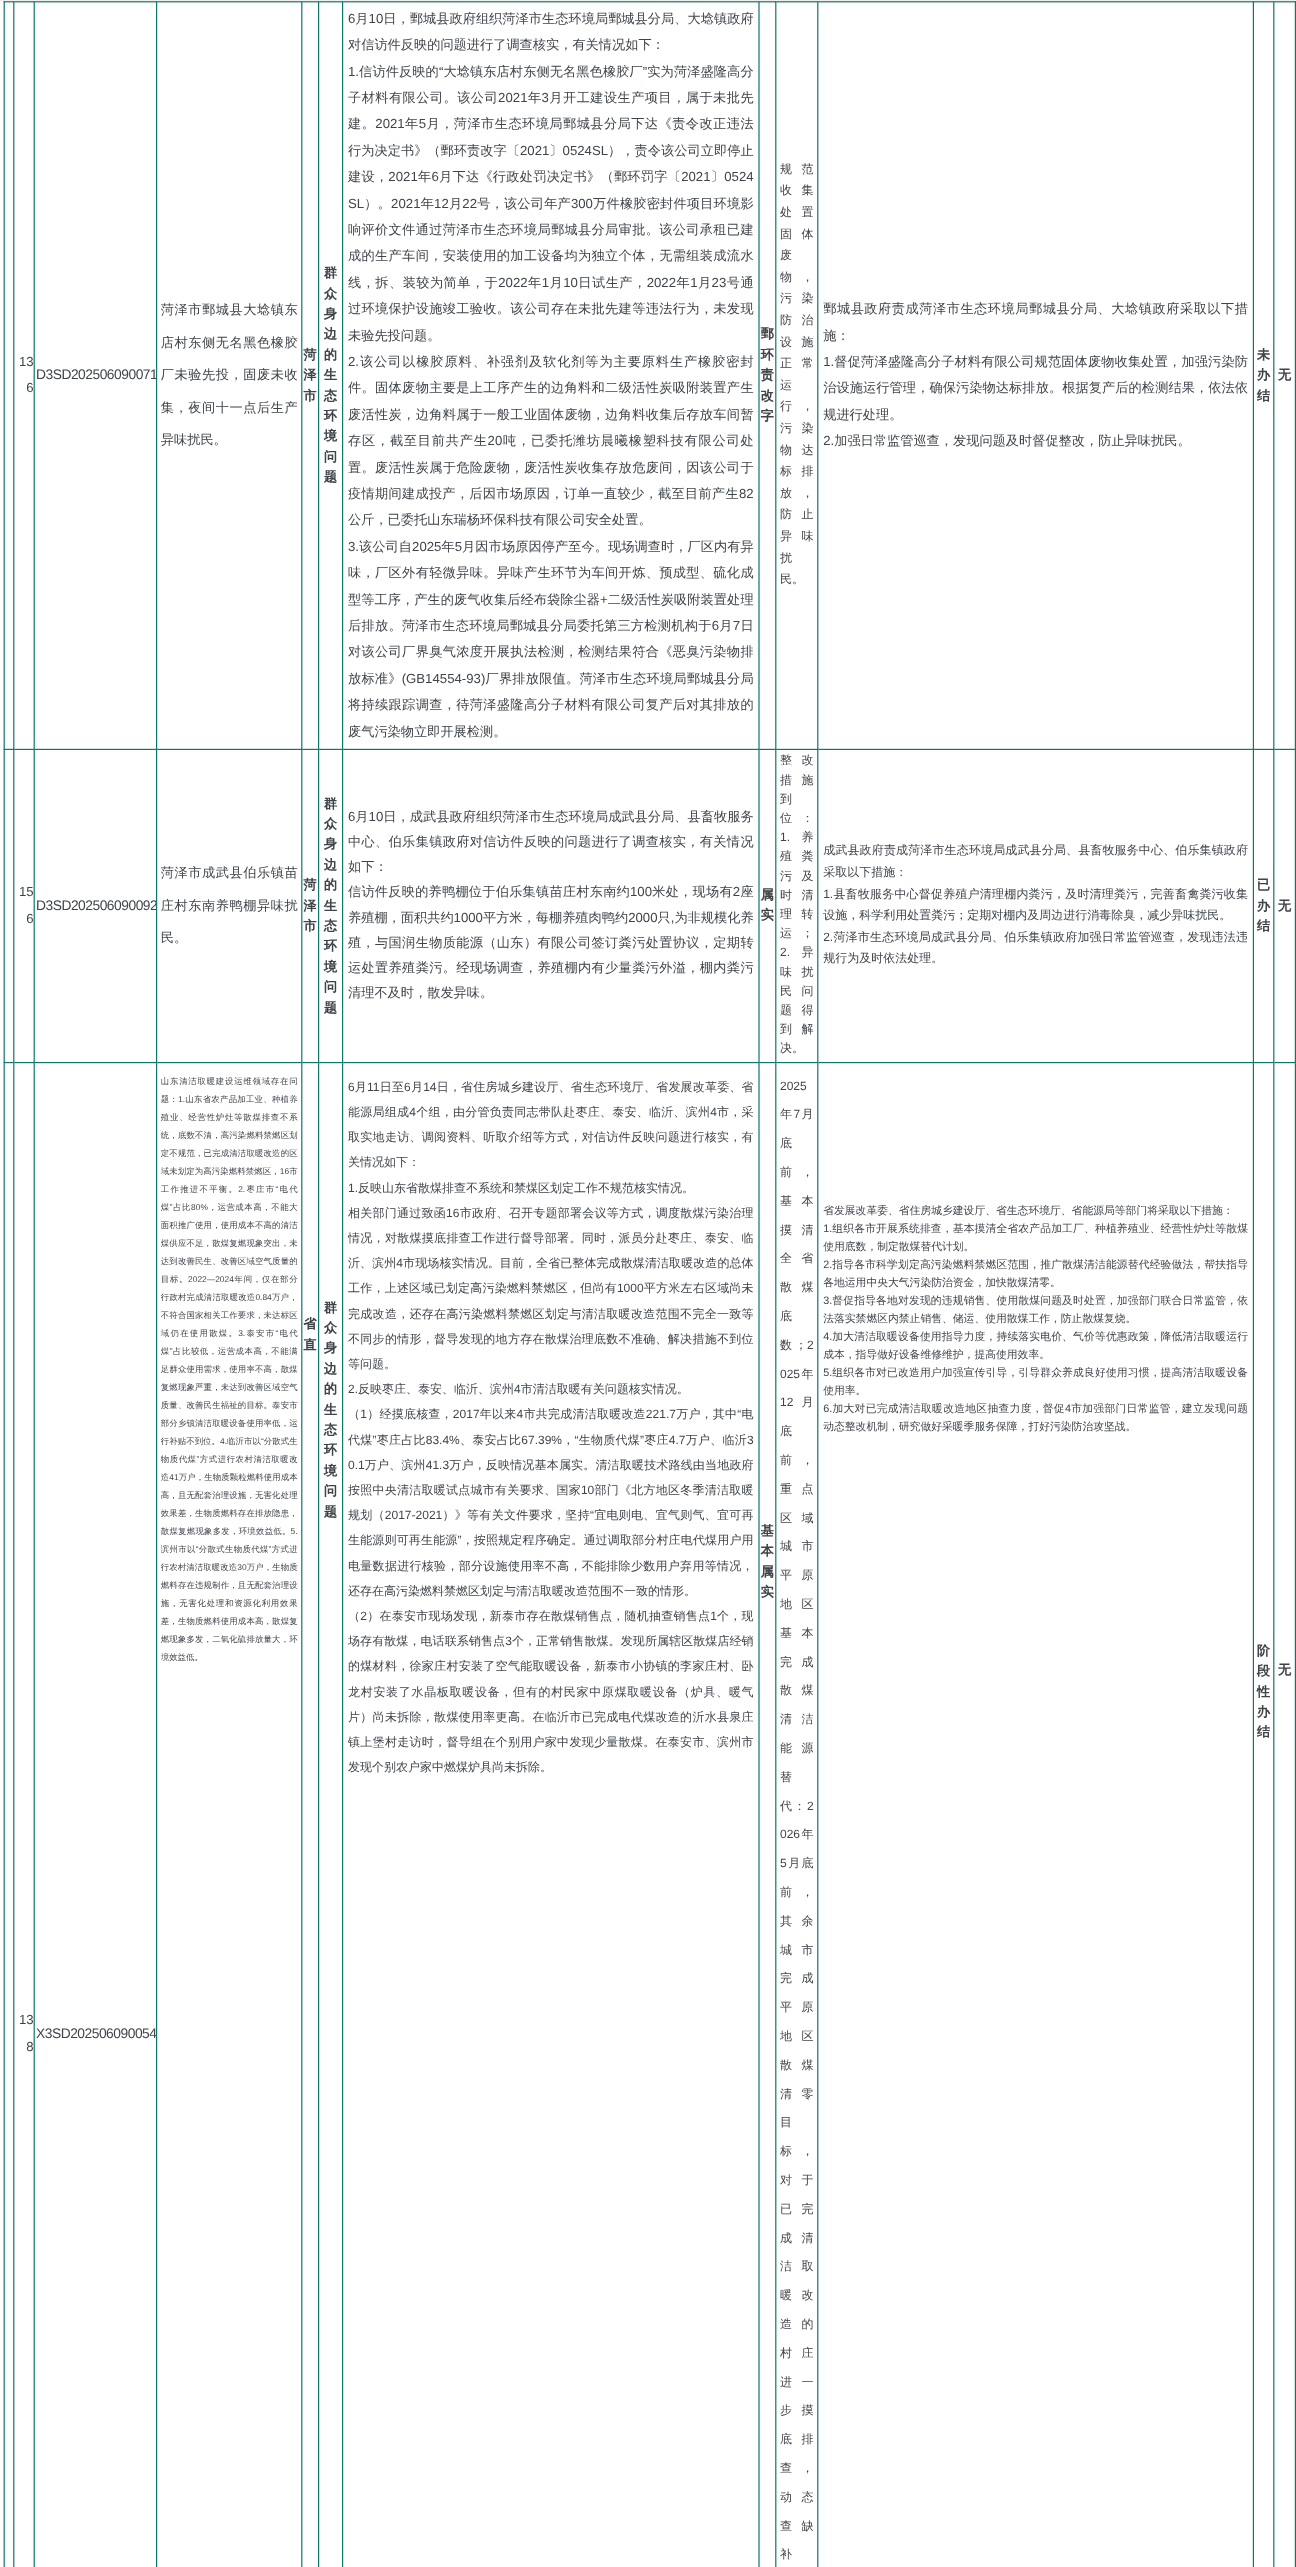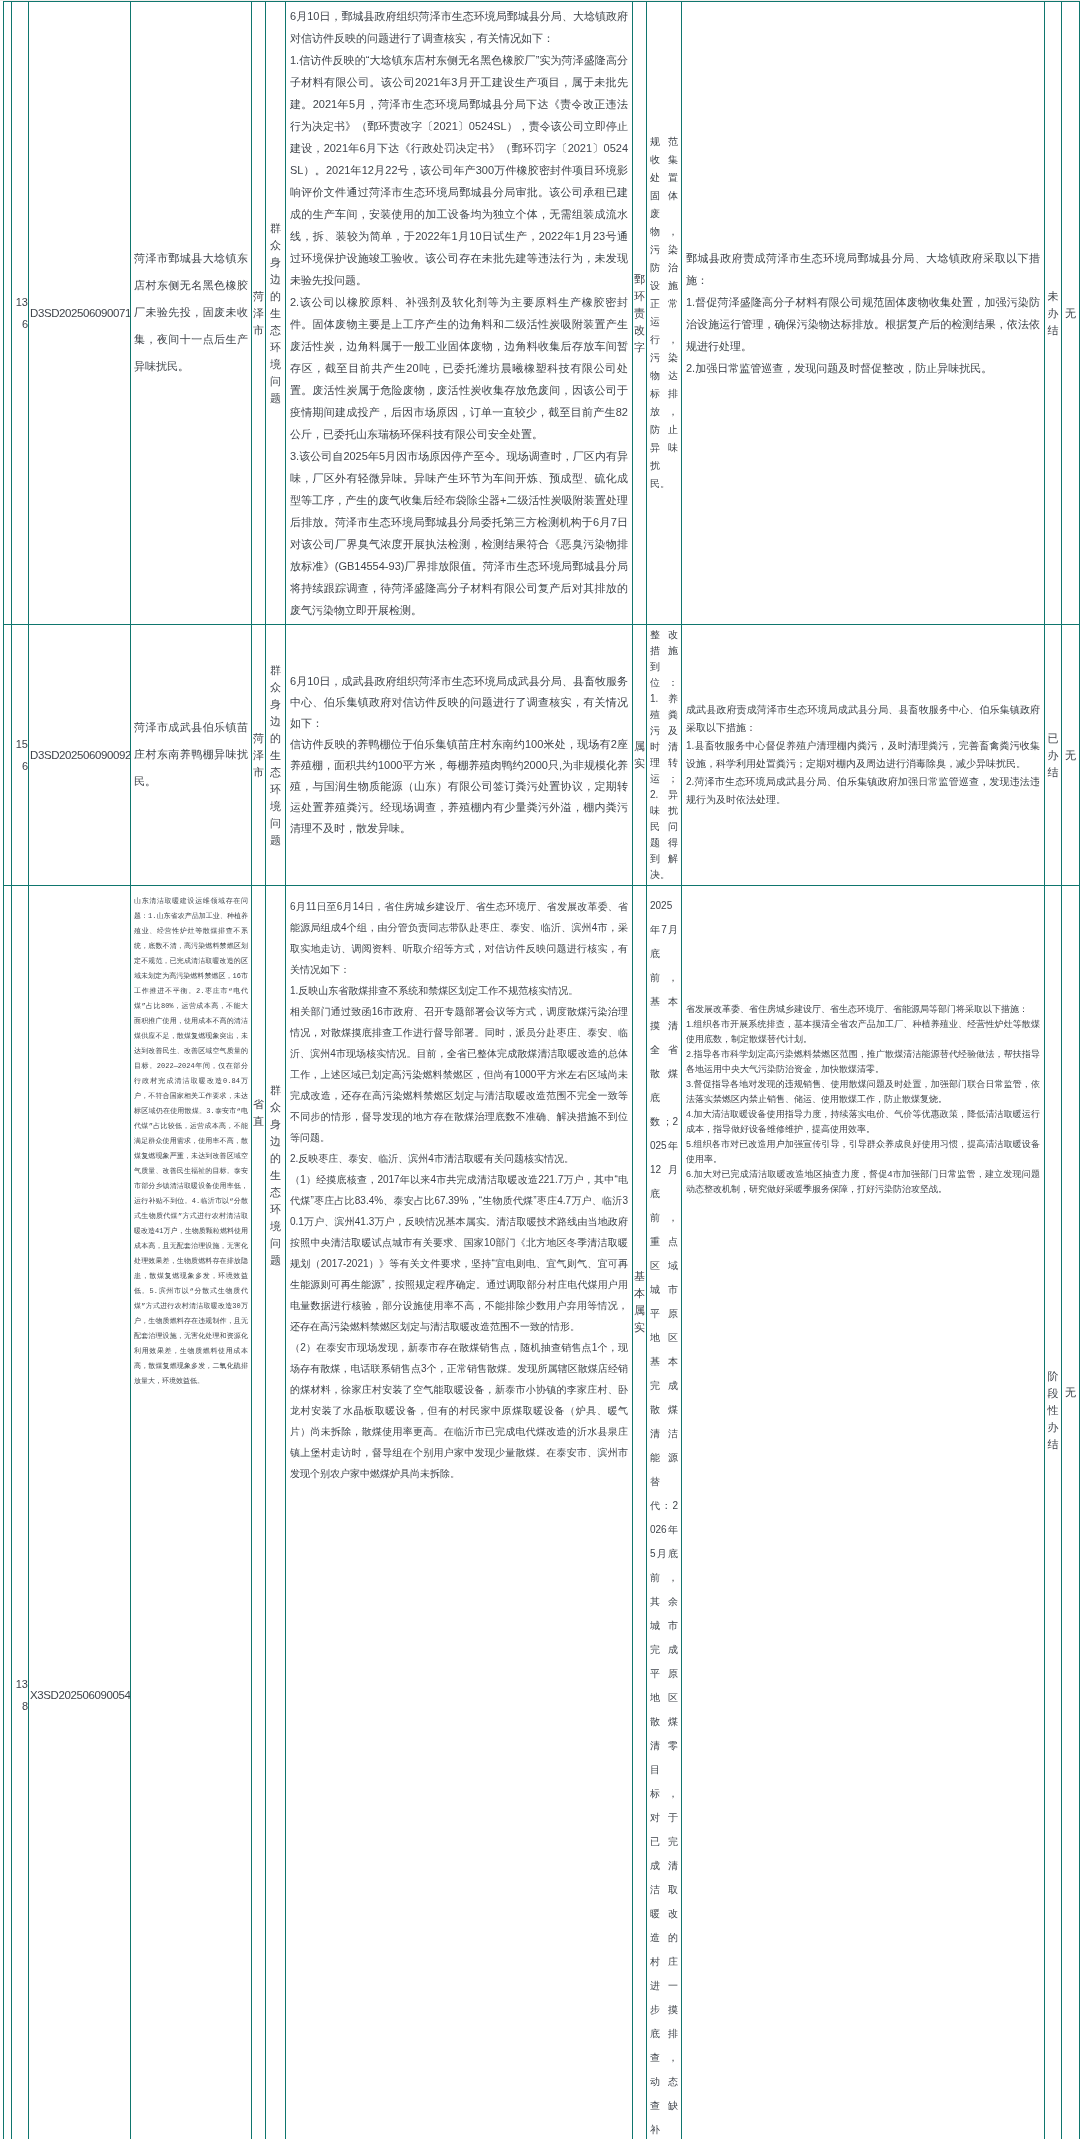--- a/index.html
+++ b/index.html
@@ -3,22 +3,22 @@
 <meta charset="utf-8">
 <style>
   html,body{margin:0;padding:0;background:#f1efed;}
   .page{width:1080px;height:2139px;background:#ffffff;position:relative;
         font-family:"Liberation Sans","DejaVu Sans",sans-serif;color:#3f444b;}
   table.insp{border-collapse:collapse;table-layout:fixed;width:1076px;margin-left:3px;margin-top:1px;}
   td{border:1px solid #0f766e;vertical-align:middle;overflow:hidden;
      font-size:11px;line-height:22px;padding:2px 3px;word-break:break-all;}
   .c-no{text-align:right;padding:0;font-size:11px;}
   .c-code{text-align:right;padding:0 1px;font-size:11.5px;letter-spacing:-0.4px;white-space:nowrap;}
-  .c-issue{font-size:11px;line-height:27px;text-align:justify;font-family:Liberation Mono, monospace;}
-  .vcol{padding:0 1px;text-align:center;font-size:11px;line-height:17px;}
+  .c-issue{font-size:11px;line-height:27px;text-align:justify;}
+  .vcol{padding:0 1px;text-align:center;font-size:11px;line-height:17px;font-weight:bold;}
   .c-invest,.c-meas{text-align:justify;white-space:pre-wrap;line-height:22px;font-size:11px;padding:3px 4px;}
   .c-goal{font-size:10px;line-height:18px;text-align:justify;padding:2px 3px;}
   .vtop{vertical-align:top;}
   .r138 .c-issue{font-size:7px;line-height:15px;padding-top:8px;}
   .r138 .c-invest{font-size:10px;line-height:21px;padding-top:10px;}
   .r138 .c-meas{font-size:9px;line-height:15px;padding-top:116px;}
   .r138 .c-goal{line-height:24px;padding-top:8px;}
   .pt-region{padding-top:210px;}
   .pt-cat{padding-top:196px;}
   .pt-ver{padding-top:382px;}

